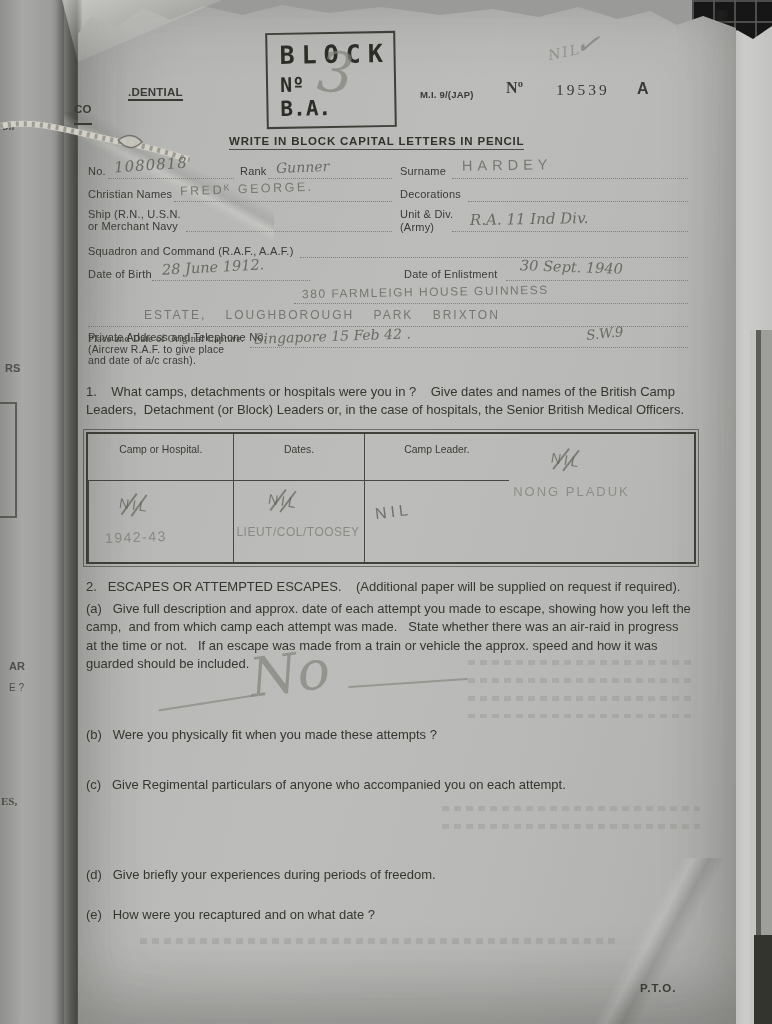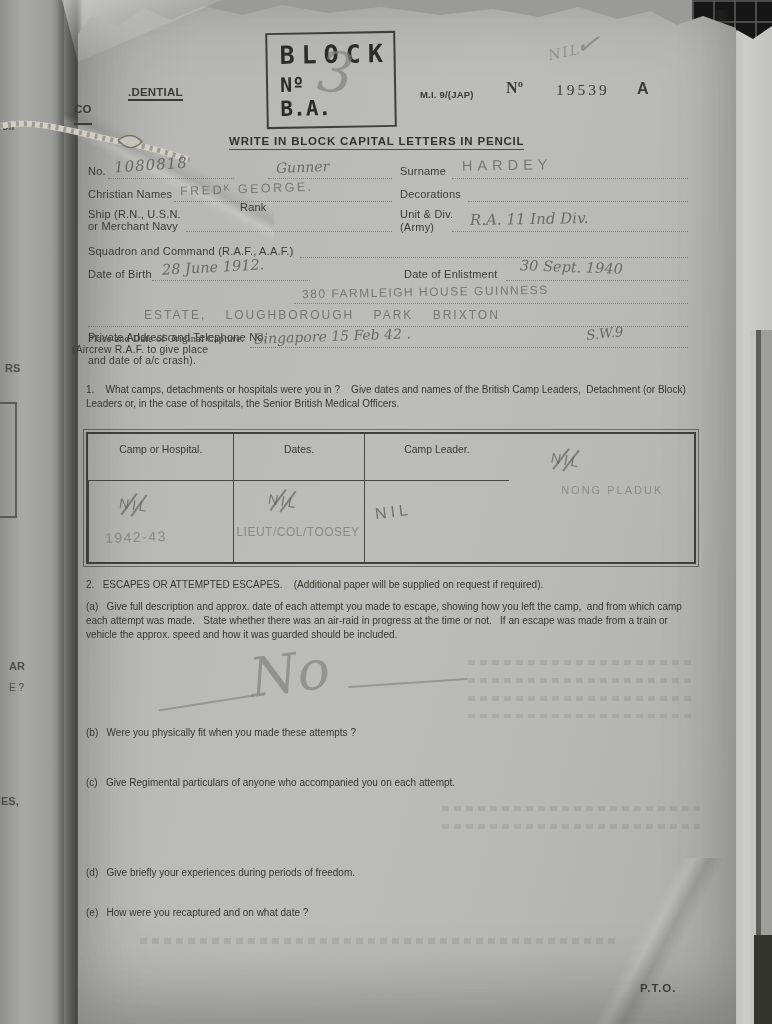--- a/index.html
+++ b/index.html
@@ -32,21 +32,21 @@
     background:linear-gradient(160deg,rgba(238,238,233,.55),rgba(238,238,233,.12) 55%,transparent 75%);
     clip-path:polygon(0 0,100% 0,10% 100%);}
   .crease-br{position:absolute;left:540px;top:858px;width:232px;height:166px;
     background:linear-gradient(118deg,transparent 44%,rgba(255,255,255,.12) 48%,rgba(40,40,36,.14) 53%,transparent 58%);}
   .crease-tl{position:absolute;left:64px;top:112px;width:210px;height:130px;
     background:linear-gradient(28deg,transparent 46%,rgba(245,245,240,.18) 50%,rgba(50,50,46,.10) 54%,transparent 60%);}
 
   
   .lbl{position:absolute;font-size:11px;color:#3a3a36;letter-spacing:.2px;white-space:nowrap;}
   .lbl-sm{font-size:10.4px;}
-  .para{position:absolute;font-size:10px;color:#36362f;line-height:1.42;white-space:pre-wrap;text-align:left;}
+  .para{position:absolute;font-size:13px;color:#36362f;line-height:1.42;white-space:pre-wrap;text-align:left;}
   .b{font-weight:bold;}
   .dotline{position:absolute;height:0;border-bottom:1.3px dotted rgba(85,85,75,.55);}
 
   
   .hw{position:absolute;font-family:"DejaVu Serif",serif;font-style:italic;color:rgba(92,92,85,.85);white-space:nowrap;}
   .hwc{position:absolute;font-family:"Liberation Sans",sans-serif;color:rgba(100,100,93,.78);letter-spacing:3px;white-space:nowrap;}
   .scratch{position:absolute;white-space:nowrap;}
   .scratch i{font-style:normal;}
   .scratch::before,.scratch::after{content:"";position:absolute;top:-5px;width:2.4px;height:26px;
     background:rgba(95,95,88,.65);transform:rotate(28deg);}
@@ -94,21 +94,21 @@
 </head>
 <body>
 
 <div class="scene">
 
   <div class="left-page"></div>
   <span class="frag" style="left:2px;top:120px;font-style:italic;">oll</span>
   <span class="frag" style="left:5px;top:362px;">RS</span>
   <span class="frag" style="left:9px;top:660px;">AR</span>
   <span class="frag" style="left:9px;top:682px;font-weight:normal;font-size:10px;">E ?</span>
-  <span class="frag" style="left:1px;top:795px;">ES,</span>
+  <span class="frag" style="left:1px;top:795px;font-family:Liberation Serif, serif;">ES,</span>
   <div class="left-table-corner"></div>
   <div class="left-shadow"></div>
 
   <div class="grid-panel"></div>
   <div class="back-sheet"></div>
   <div class="paper-edge-shadow"></div>
   <div class="right-stripes"></div>
   <div class="dark-corner"></div>
 
   <div class="paper"></div>
@@ -138,21 +138,21 @@
   <span class="lbl b" style="left:637px;top:80px;font-size:16px;">A</span>
 
   <span class="hw" style="left:548px;top:44px;font-size:14px;color:rgba(125,125,118,.65);transform:rotate(-12deg);letter-spacing:2px;">NIL</span>
   <span class="hw" style="left:575px;top:26px;font-size:30px;color:rgba(115,115,108,.6);transform:rotate(6deg);">✓</span>
 
   <span class="instruction">WRITE IN BLOCK CAPITAL LETTERS IN PENCIL</span>
 
   <span class="lbl" style="left:88px;top:165px;">No.</span>
   <span class="hw" style="left:114px;top:156px;font-size:15px;transform:rotate(-4deg);letter-spacing:1px;">1080818</span>
   <div class="dotline" style="left:108px;top:178px;width:126px;"></div>
-  <span class="lbl" style="left:240px;top:165px;margin-top:36px;">Rank</span>
+  <span class="lbl" style="left:240px;top:165px;">Rank</span>
   <span class="hw" style="left:276px;top:159px;font-size:14px;transform:rotate(-2deg);">Gunner</span>
   <div class="dotline" style="left:268px;top:178px;width:124px;"></div>
   <span class="lbl" style="left:400px;top:165px;">Surname</span>
   <span class="hwc" style="left:462px;top:157px;font-size:14.5px;letter-spacing:5px;transform:rotate(-1deg);">HARDEY</span>
   <div class="dotline" style="left:452px;top:178px;width:236px;"></div>
 
   <span class="lbl" style="left:88px;top:188px;">Christian Names</span>
   <span class="hwc" style="left:180px;top:182px;font-size:12.5px;letter-spacing:2.5px;transform:rotate(-2deg);">FREDᴷ GEORGE.</span>
   <div class="dotline" style="left:174px;top:201px;width:218px;"></div>
   <span class="lbl" style="left:400px;top:188px;">Decorations</span>
@@ -176,35 +176,35 @@
   <span class="hw" style="left:520px;top:259px;font-size:14.5px;transform:rotate(2deg);">30 Sept. 1940</span>
   <div class="dotline" style="left:506px;top:280px;width:182px;"></div>
 
   <span class="lbl" style="left:88px;top:291px;margin-top:40px;">Private Address and Telephone No.</span>
   <span class="hwc" style="left:302px;top:285px;font-size:12px;letter-spacing:1.5px;transform:rotate(-1deg);">380 FARMLEIGH  HOUSE  GUINNESS</span>
   <div class="dotline" style="left:294px;top:303px;width:394px;"></div>
   <span class="hwc" style="left:144px;top:308px;font-size:12px;letter-spacing:2px;word-spacing:14px;">ESTATE,   LOUGHBOROUGH  PARK    BRIXTON</span>
   <div class="dotline" style="left:88px;top:326px;width:600px;"></div>
 
   <span class="lbl lbl-sm" style="left:88px;top:333px;font-family:Liberation Serif, serif;">Place and Date of Original Capture.</span>
-  <span class="lbl lbl-sm" style="left:72px;top:344px;text-align:right;">(Aircrew R.A.F. to give place</span>
+  <span class="lbl lbl-sm" style="left:88px;top:344px;text-align:right;">(Aircrew R.A.F. to give place</span>
   <span class="lbl lbl-sm" style="left:88px;top:355px;">and date of a/c crash).</span>
   <span class="hw" style="left:254px;top:328px;font-size:14px;transform:rotate(-2deg);">Singapore   15 Feb 42 .</span>
   <span class="hw" style="left:586px;top:325px;font-size:13.5px;transform:rotate(-6deg);">S.W.9</span>
   <div class="dotline" style="left:250px;top:347px;width:438px;"></div>
 
   <div class="para" style="left:86px;top:383px;width:604px;">1.    What camps, detachments or hospitals were you in ?    Give dates and names of the British Camp Leaders,  Detachment (or Block) Leaders or, in the case of hospitals, the Senior British Medical Officers.</div>
 
   <div class="camps">
     <div class="hc">Camp or Hospital.</div>
     <div class="hc">Dates.</div>
     <div class="hc">Camp Leader.</div>
     <div class="bc">
       <span class="scratch hwc" style="left:42px;top:18px;font-size:14px;transform:rotate(10deg);"><i>NIL</i></span>
-      <span class="hwc" style="left:4px;top:50px;font-size:11px;letter-spacing:2px;color:rgba(112,112,105,.6);margin-left:48px;">NONG PLADUK</span>
+      <span class="hwc" style="left:4px;top:50px;font-size:13px;letter-spacing:2px;color:rgba(112,112,105,.6);">NONG PLADUK</span>
     </div>
     <div class="bc">
       <span class="scratch hwc" style="left:30px;top:16px;font-size:14px;transform:rotate(8deg);"><i>NIL</i></span>
       <span class="hwc" style="left:16px;top:48px;font-size:14px;letter-spacing:1.5px;color:rgba(112,112,105,.65);transform:rotate(-2deg);">1942-43</span>
     </div>
     <div class="bc">
       <span class="scratch hwc" style="left:34px;top:12px;font-size:14px;transform:rotate(9deg);"><i>NIL</i></span>
       <span class="hwc" style="left:2px;top:44px;font-size:12px;letter-spacing:.5px;color:rgba(112,112,105,.65);z-index:2;">LIEUT/COL/TOOSEY</span>
     </div>
     <div class="bc">

